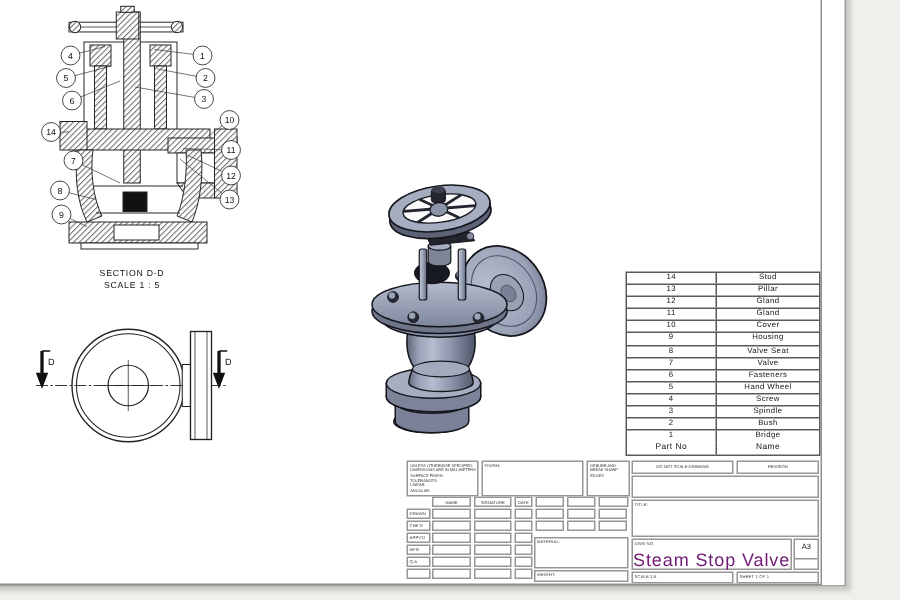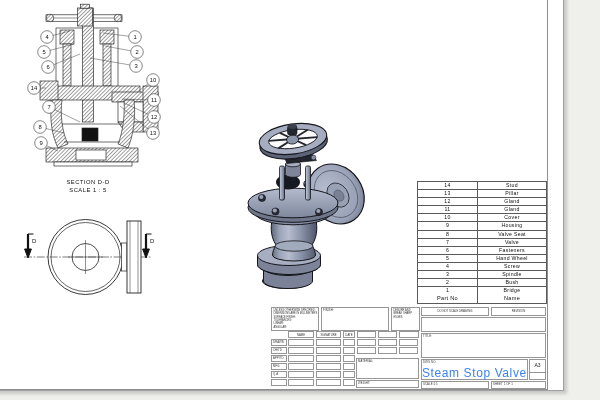--- a/index.html
+++ b/index.html
@@ -20,21 +20,21 @@
   .pt-cell.no{width:60px;border-right:1px solid #5a5a5a;}
   .pt-cell.name{flex:1;}
   .pt-head .pt-cell{font-size:5.6px;}
   
   #title-block{position:absolute;left:270px;top:306px;width:277px;height:83px;}
   .tb-box{position:absolute;border:0.7px solid #969696;background:#fff;box-sizing:border-box;color:#222;}
   .tb-lab{position:absolute;top:0.4px;left:1px;font-size:2.8px;letter-spacing:0.1px;color:#333;white-space:pre;}
   .tb-note{position:absolute;top:1px;left:1.5px;font-size:2.6px;line-height:1.3;color:#333;white-space:pre-line;}
   .tb-center{width:100%;text-align:center;font-size:2.8px;color:#333;margin-top:1.2px;}
   .tb-title-text{position:absolute;left:0;right:15px;top:5.5px;text-align:center;font-size:12px;
-    color:#3b82f6;letter-spacing:0.6px;white-space:nowrap;}
+    color:#701a75;letter-spacing:0.6px;white-space:nowrap;}
   .tb-a3{position:absolute;top:2px;left:0;right:0;text-align:center;font-size:5px;color:#222;}
 </style>
 </head>
 <body>
 
 <div id="stage">
   <div id="paper"></div>
   <div id="frame-right"></div>
   <div id="frame-bottom"></div>
 

